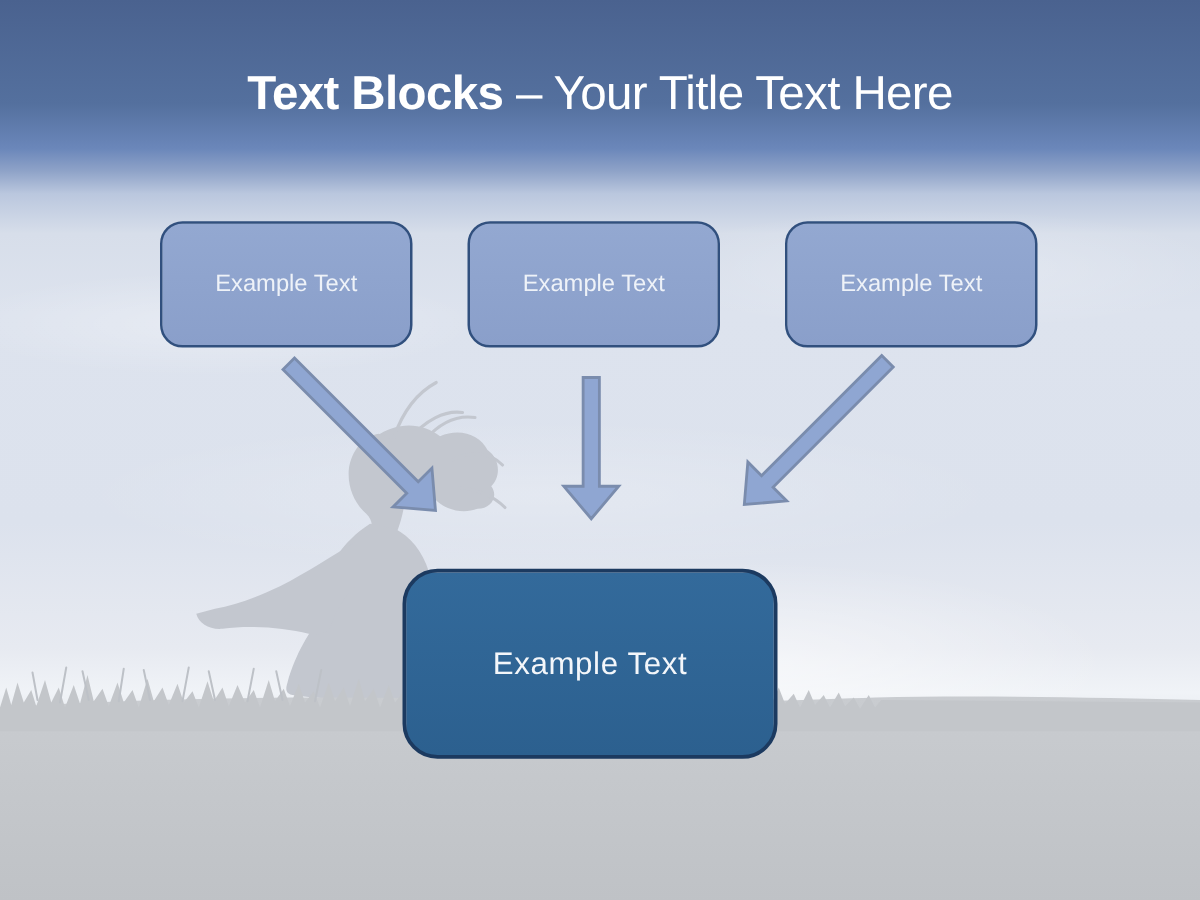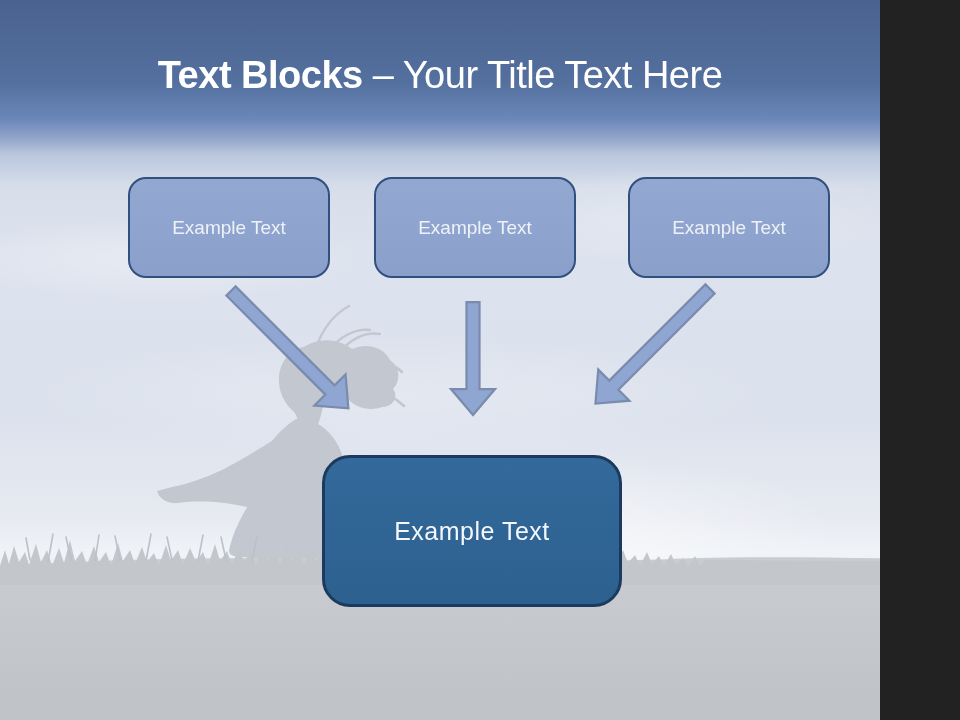--- a/index.html
+++ b/index.html
@@ -1,17 +1,17 @@
 <!DOCTYPE html>
 <html><head>
 <meta charset="utf-8">
 <style>
   html,body{margin:0;padding:0;background:#222;}
   .slide{
-    position:relative;width:880px;height:720px;overflow:hidden;
+    position:relative;width:960px;height:720px;overflow:hidden;
     font-family:"Liberation Sans","DejaVu Sans",sans-serif;
     background:linear-gradient(to bottom,
       #4a628f 0px,
       #54709e 83px,
       #6b87ba 119px,
       #8fa3c8 137px,
       #bac7de 155px,
       #d7deea 187px,
       #dde3ee 250px,
       #dce2ed 418px,

